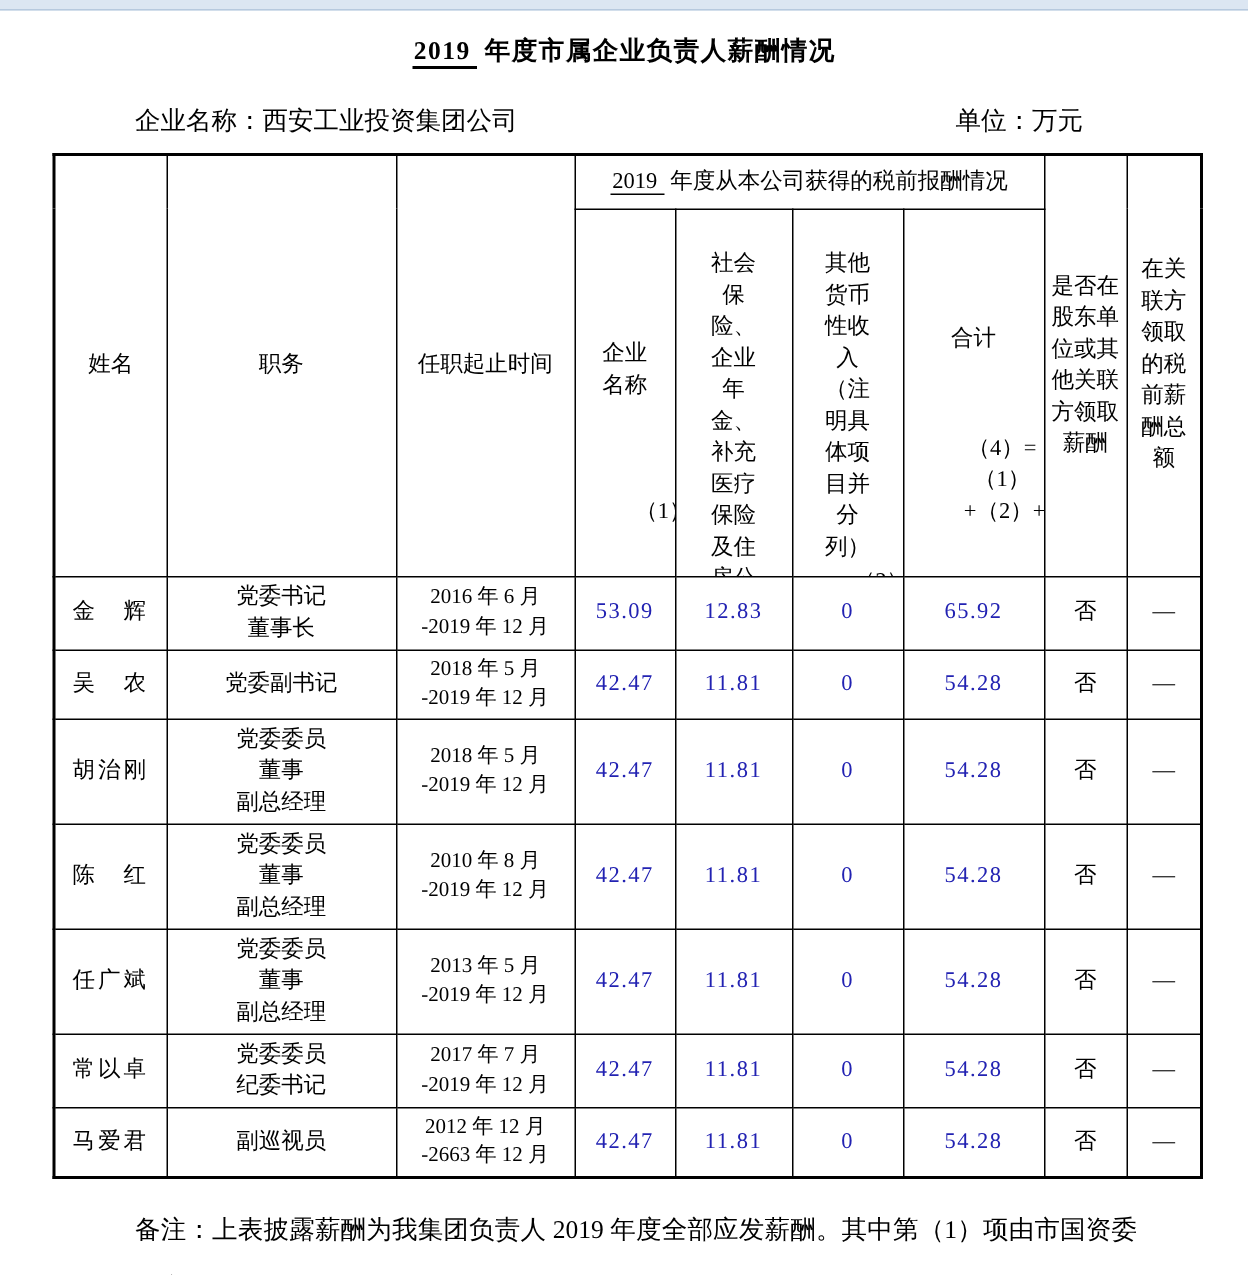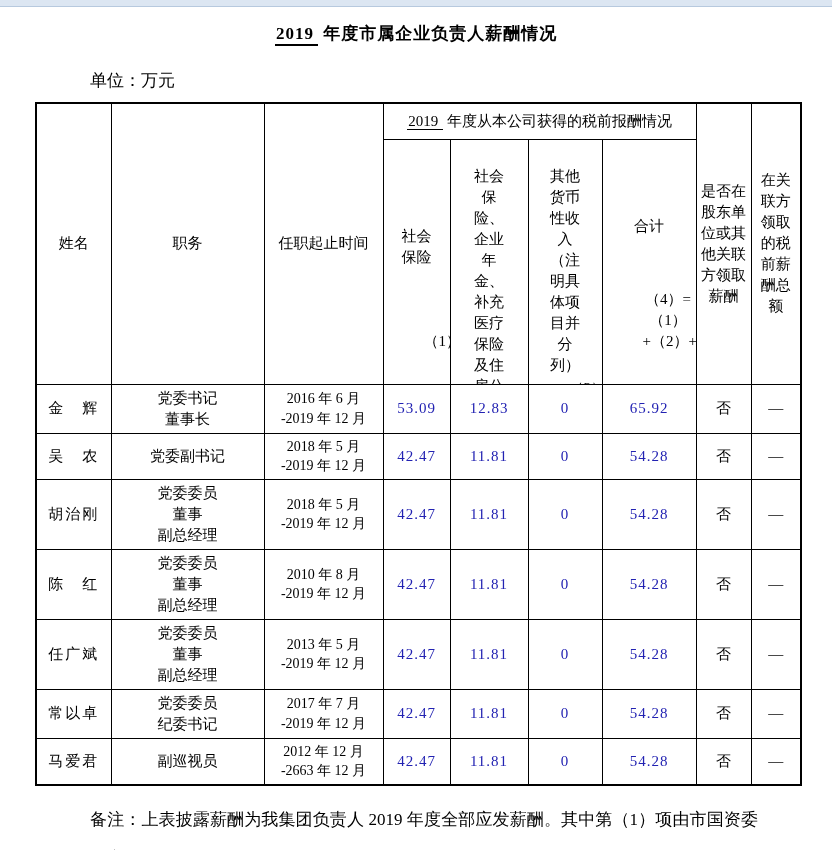--- a/index.html
+++ b/index.html
@@ -98,20 +98,21 @@
   }
 </style>
 </head>
 <body>
 
 <div class="top-band"></div>
 
 <h1 class="doc-title"><span class="u-year">2019</span><span> 年度市属企业负责人薪酬情况</span></h1>
 
 <div class="meta-row">
+  <div><span>企业名称：</span><span>西安工业投资集团公司</span></div>
   <div><span>单位：</span><span>万元</span></div>
 </div>
 
 <table class="salary-table">
   <colgroup>
     <col style="width:75px">
       <col style="width:153px">
       <col style="width:119px">
     <col style="width:67px">
       <col style="width:78px">
@@ -124,21 +125,21 @@
     <tr class="group-row">
       <th rowspan="2">姓名</th>
       <th rowspan="2">职务</th>
       <th rowspan="2">任职起止时间</th>
       <th colspan="4" class="group-cell"><span class="u-year">2019</span><span> 年度从本公司获得的税前报酬情况</span></th>
       <th rowspan="2">是否在股东单位或其他关联方领取薪酬</th>
       <th rowspan="2">在关联方领取的税前薪酬总额</th>
     </tr>
     <tr class="sub-row">
       <th>
-        <div class="vflex"><div class="vmain">社会保险</div><div class="vidx">（1）</div></div>
+        <div class="vflex"><div class="vmain">企业名称</div><div class="vidx">（1）</div></div>
       </th>
       <th>
         <div class="vflex"><div class="vmain">社会保险、企业年金、补充医疗保险及住房公积金的单位缴存部分</div><div class="vidx">（2）</div></div>
       </th>
       <th>
         <div class="vflex"><div class="vmain">其他货币性收入（注明具体项目并分列）</div><div class="vidx">（3）</div></div>
       </th>
       <th>
         <div class="vflex"><div class="vmain">合计</div><div class="vidx">（4）=（1）
 +（2）+（3）</div></div>

